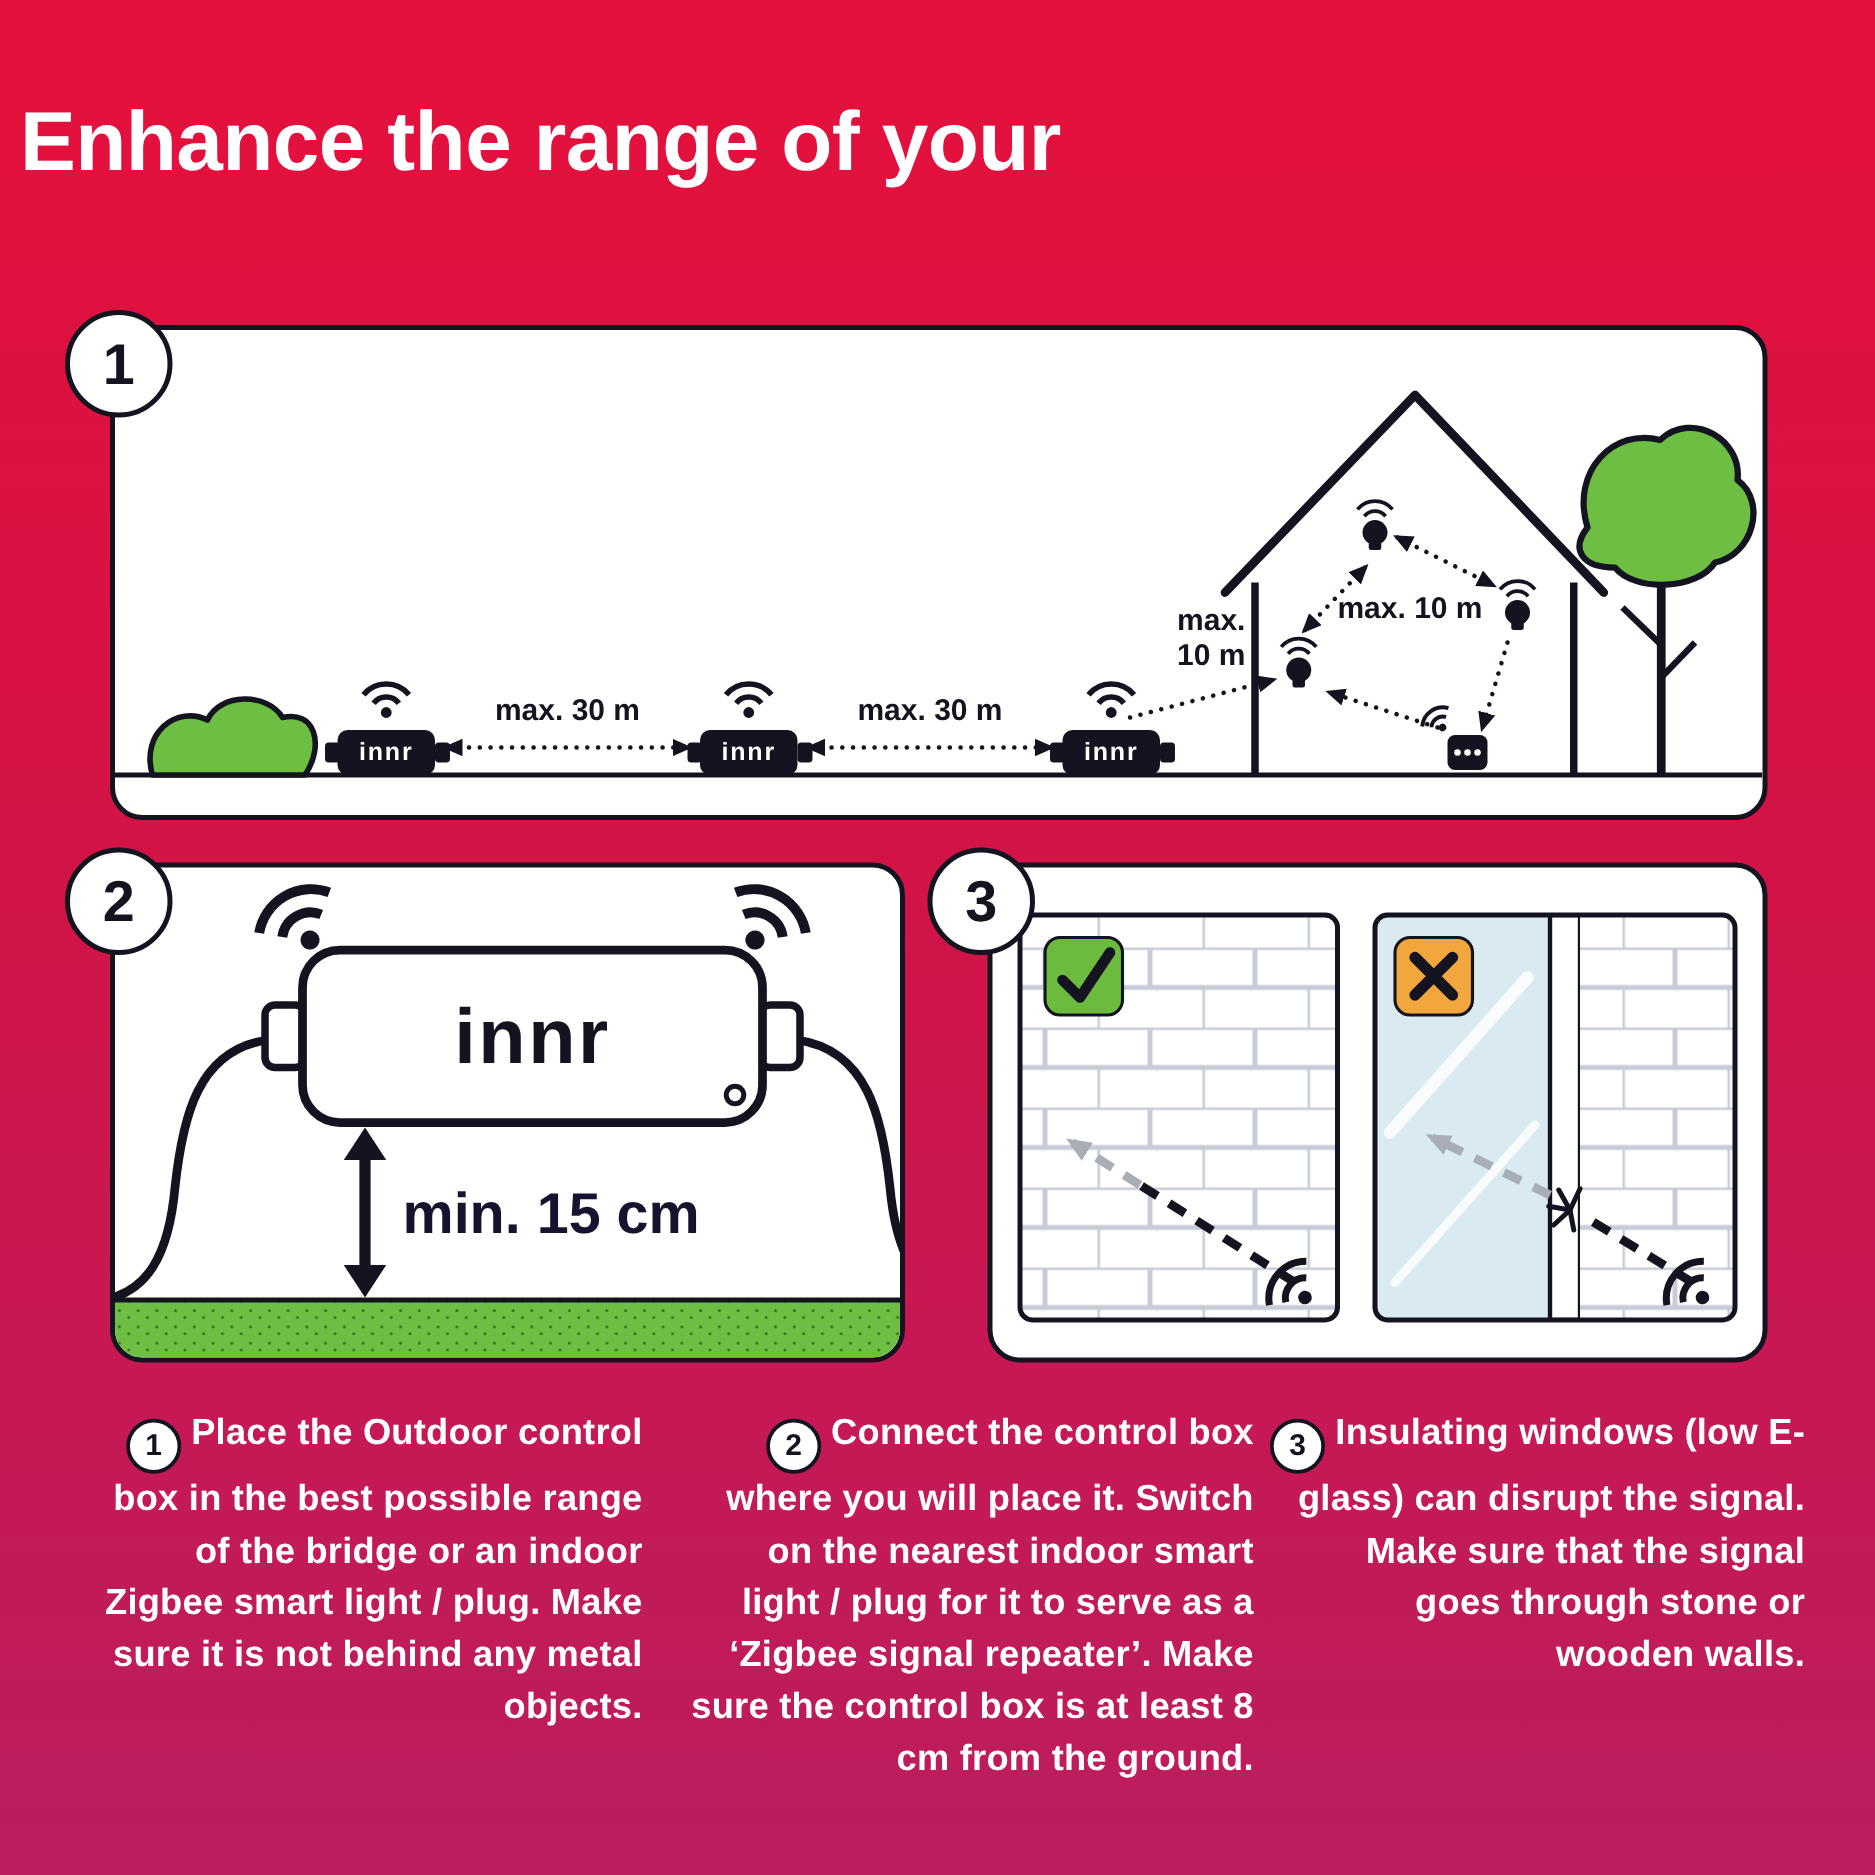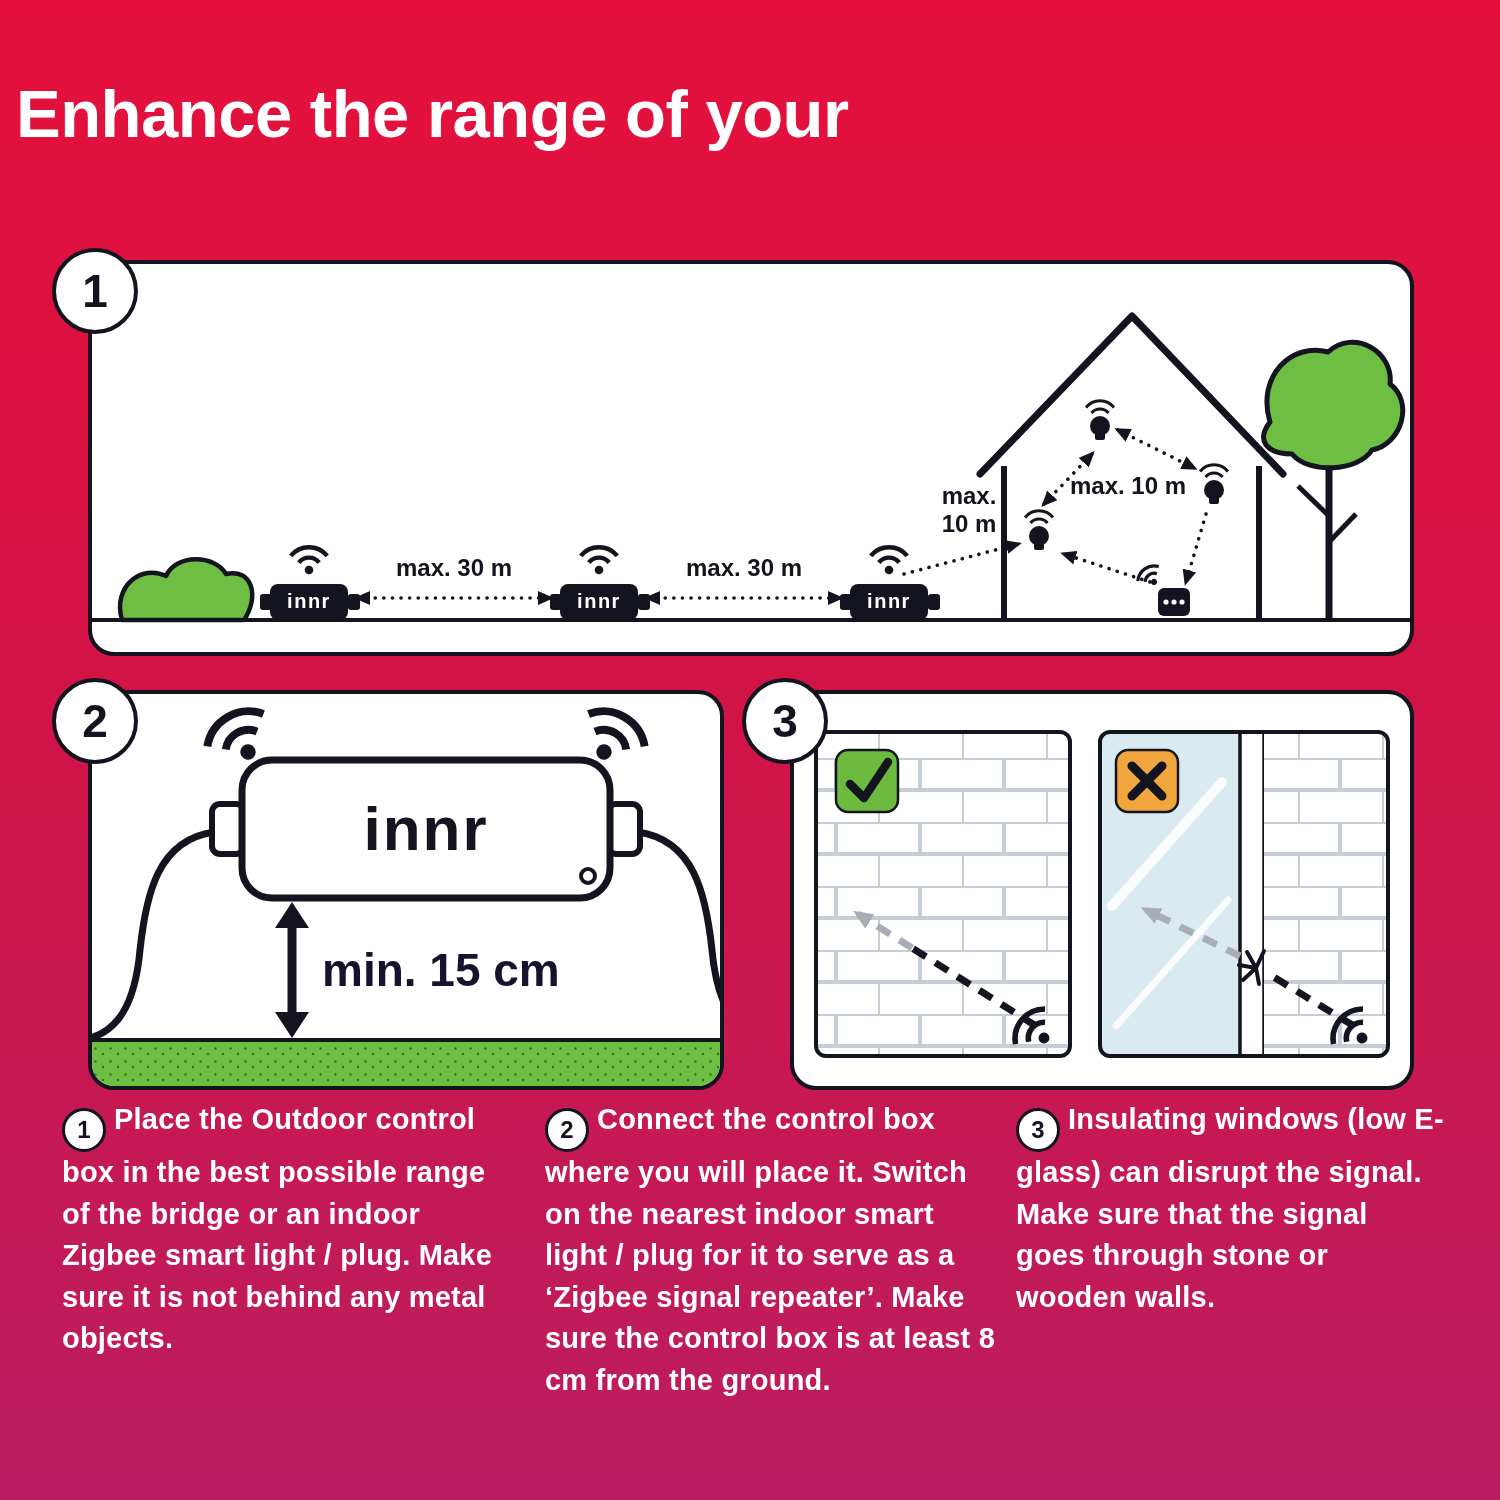--- a/index.html
+++ b/index.html
@@ -25,22 +25,22 @@
   .badge {
     position:absolute; width:78px; height:78px; border-radius:50%;
     background:#ffffff; border:4px solid #141420; color:#141420;
     display:flex; align-items:center; justify-content:center;
     font-size:46px; font-weight:bold; z-index:5;
   }
   .badge1 { left:52px;  top:248px; }
   .badge2 { left:52px;  top:678px; }
   .badge3 { left:742px; top:678px; }
   .inst {
-    position:absolute; top:1099px; color:#ffffff; font-size:29px;
-    font-weight:bold; line-height:1.43; letter-spacing:0.2px;
+    position:absolute; top:1126px; color:#ffffff; font-size:29px;
+    font-weight:bold; line-height:1.43; letter-spacing:0.2px;text-align:right;
   }
   .inst1 { left:62px;   width:452px; }
   .inst2 { left:545px;  width:458px; }
   .inst3 { left:1016px; width:428px; }
   .ibadge {
     display:inline-flex; width:38px; height:38px; border-radius:50%;
     background:#ffffff; border:3px solid #141420; color:#141420;
     align-items:center; justify-content:center; font-size:24px;
     font-weight:bold; margin-right:8px; vertical-align:-9px;
   }

